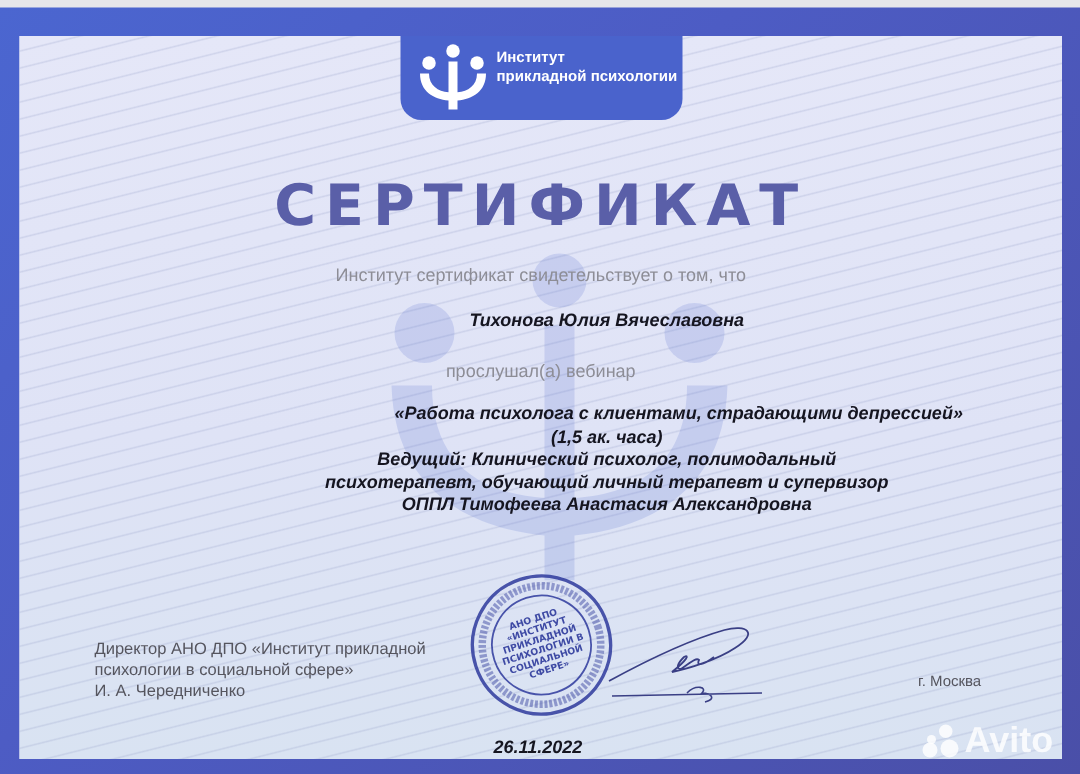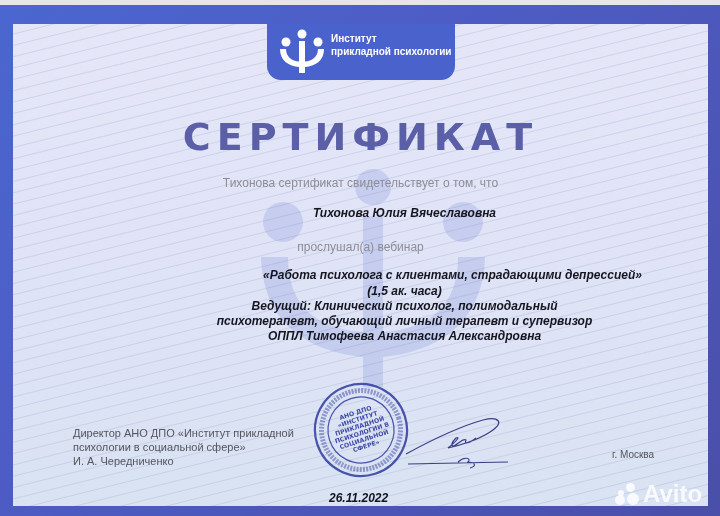--- a/index.html
+++ b/index.html
@@ -36,21 +36,21 @@
     position: absolute; left: 0; top: 78px; width: 695px; text-align: center;
     font-family: "DejaVu Sans", sans-serif; font-weight: bold;
     font-size: 38px; letter-spacing: 6px; color: #5a5fa8; margin-top: 13px;
   }
   .line {
     position: absolute; left: 0; width: 695px; text-align: center; white-space: nowrap;
   }
   .gray { color: #8d8d96; font-size: 12px; }
   .bi { color: #151520; font-size: 12px; font-weight: bold; font-style: italic; margin-left: 44px; }
   .sign-block {
-    position: absolute; left: 60px; top: 402px;
+    position: absolute; left: 50px; top: 402px;
     color: #55555e; font-size: 11px; line-height: 14px;
   }
   .city { position: absolute; left: 599px; top: 425px; color: #55555e; font-size: 10px; }
   .date {
     position: absolute; left: 316px; top: 467px;
     color: #151520; font-size: 12px; font-weight: bold; font-style: italic;
   }
   .stamp { position: absolute; left: 298px; top: 356px; width: 100px; height: 100px; }
   .signature { position: absolute; left: 385px; top: 378px; width: 120px; height: 70px; }
   .avito {
@@ -82,21 +82,21 @@
         <path d="M3 21 C 3 33, 12 38, 22 39 L 22 45 L 28 45 L 28 39 C 38 38, 47 33, 47 21 L 41 21 C 41 29, 35 33, 28 33.5 L 28 13 L 22 13 L 22 33.5 C 15 33, 9 29, 9 21 Z" fill="#fff"></path>
       </svg>
       <div class="header-text">
         <div>Институт</div>
         <div>прикладной психологии</div>
       </div>
     </div>
 
     <div class="title">СЕРТИФИКАТ</div>
 
-    <div class="line gray" style="top:152px;">Тихонова сертификат свидетельствует о том, что</div>
+    <div class="line gray" style="top:152px;">Институт сертификат свидетельствует о том, что</div>
     <div class="line bi" style="top:182px;">Тихонова Юлия Вячеславовна</div>
     <div class="line gray" style="top:216px;">прослушал(а) вебинар</div>
 
     <div class="line bi" style="top:244px;padding-left:48px;">«Работа психолога с клиентами, страдающими депрессией»</div>
     <div class="line bi" style="top:260px;">(1,5 ак. часа)</div>
     <div class="line bi" style="top:275px;">Ведущий: Клинический психолог, полимодальный</div>
     <div class="line bi" style="top:305px;">ОППЛ Тимофеева Анастасия Александровна</div>
     <div class="line bi" style="top:290px;">психотерапевт, обучающий личный терапевт и супервизор</div>
 
     <div class="sign-block">

